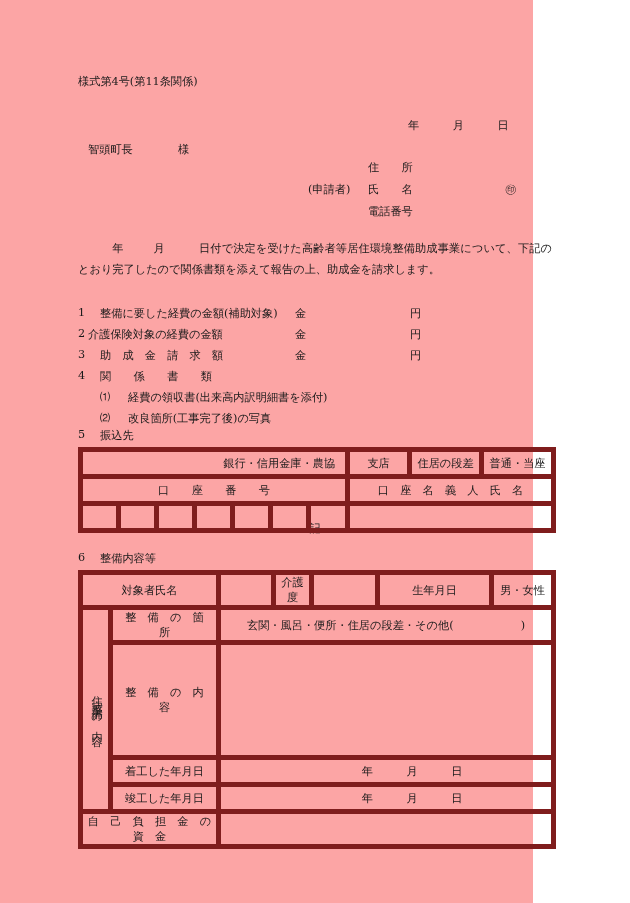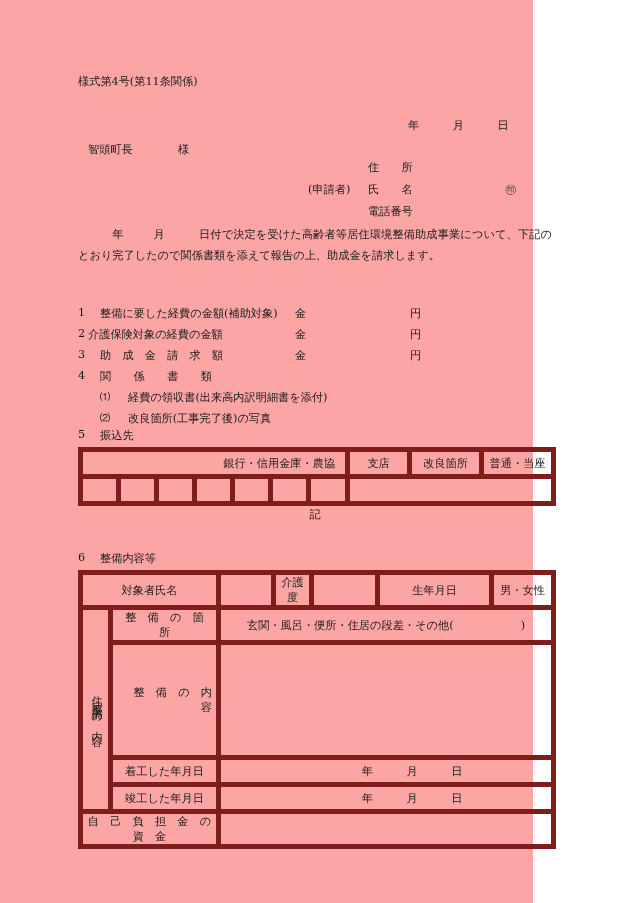--- a/index.html
+++ b/index.html
@@ -36,21 +36,21 @@
 
   #label-address   { left: 368px; top: 160px; }
   #label-applicant { left: 308px; top: 182px; }
   #label-name      { left: 368px; top: 182px; }
   #seal-mark       { left: 505px; top: 182px; font-size: 11.5px; }
   #label-phone     { left: 368px; top: 204px; }
 
   
   #body-par {
     position: absolute;
-    left: 78px; top: 224px;
+    left: 78px; top: 238px;
     width: 474px;
     font-size: 11.2px;
     line-height: 21px;
     text-align: justify;
   }
   #body-par .indent { display: inline-block; width: 34px; }
   #body-par .blank-y { display: inline-block; width: 30px; }
   #body-par .blank-m { display: inline-block; width: 34px; }
   #ki-mark {
     position: absolute;
@@ -189,22 +189,26 @@
         <col style="width:38px">
       <col style="width:39px">
         <col style="width:62px">
         <col style="width:72px">
         <col style="width:72px">
     </colgroup>
     <tbody>
         <tr>
       <td colspan="7" class="left" style="text-align:right; padding-right:10px;">銀行・信用金庫・農協</td>
       <td>支店</td>
-      <td>改良箇所</td>
+      <td>住居の段差</td>
       <td>普通・当座</td>
+    </tr>
+    <tr>
+      <td colspan="7">口　　座　　番　　号</td>
+      <td colspan="3">口　座　名　義　人　氏　名</td>
     </tr>
     <tr>
       <td class="blank"></td>
       <td class="blank"></td>
       <td class="blank"></td>
       <td class="blank"></td>
       <td class="blank"></td>
       <td class="blank"></td>
       <td class="blank"></td>
       <td class="blank" colspan="3"></td>
@@ -238,21 +242,21 @@
       <td>男・女性</td>
     </tr>
 
     <tr>
       <td rowspan="4" class="vertical">住宅整備の内容</td>
       <td>整　備　の　箇　所</td>
       <td colspan="5" class="left">玄関・風呂・便所・住居の段差・その他(　　　　　　)</td>
     </tr>
 
     <tr>
-      <td style="height:110px;text-align:right;">整　備　の　内　容</td>
+      <td style="height:110px;">整　備　の　内　容</td>
       <td colspan="5" class="left blank" style="height:110px;"></td>
     </tr>
 
     <tr>
       <td>着工した年月日</td>
       <td colspan="5" class="left" style="padding-left:56px;">年　　　月　　　日</td>
     </tr>
 
     <tr>
       <td>竣工した年月日</td>

